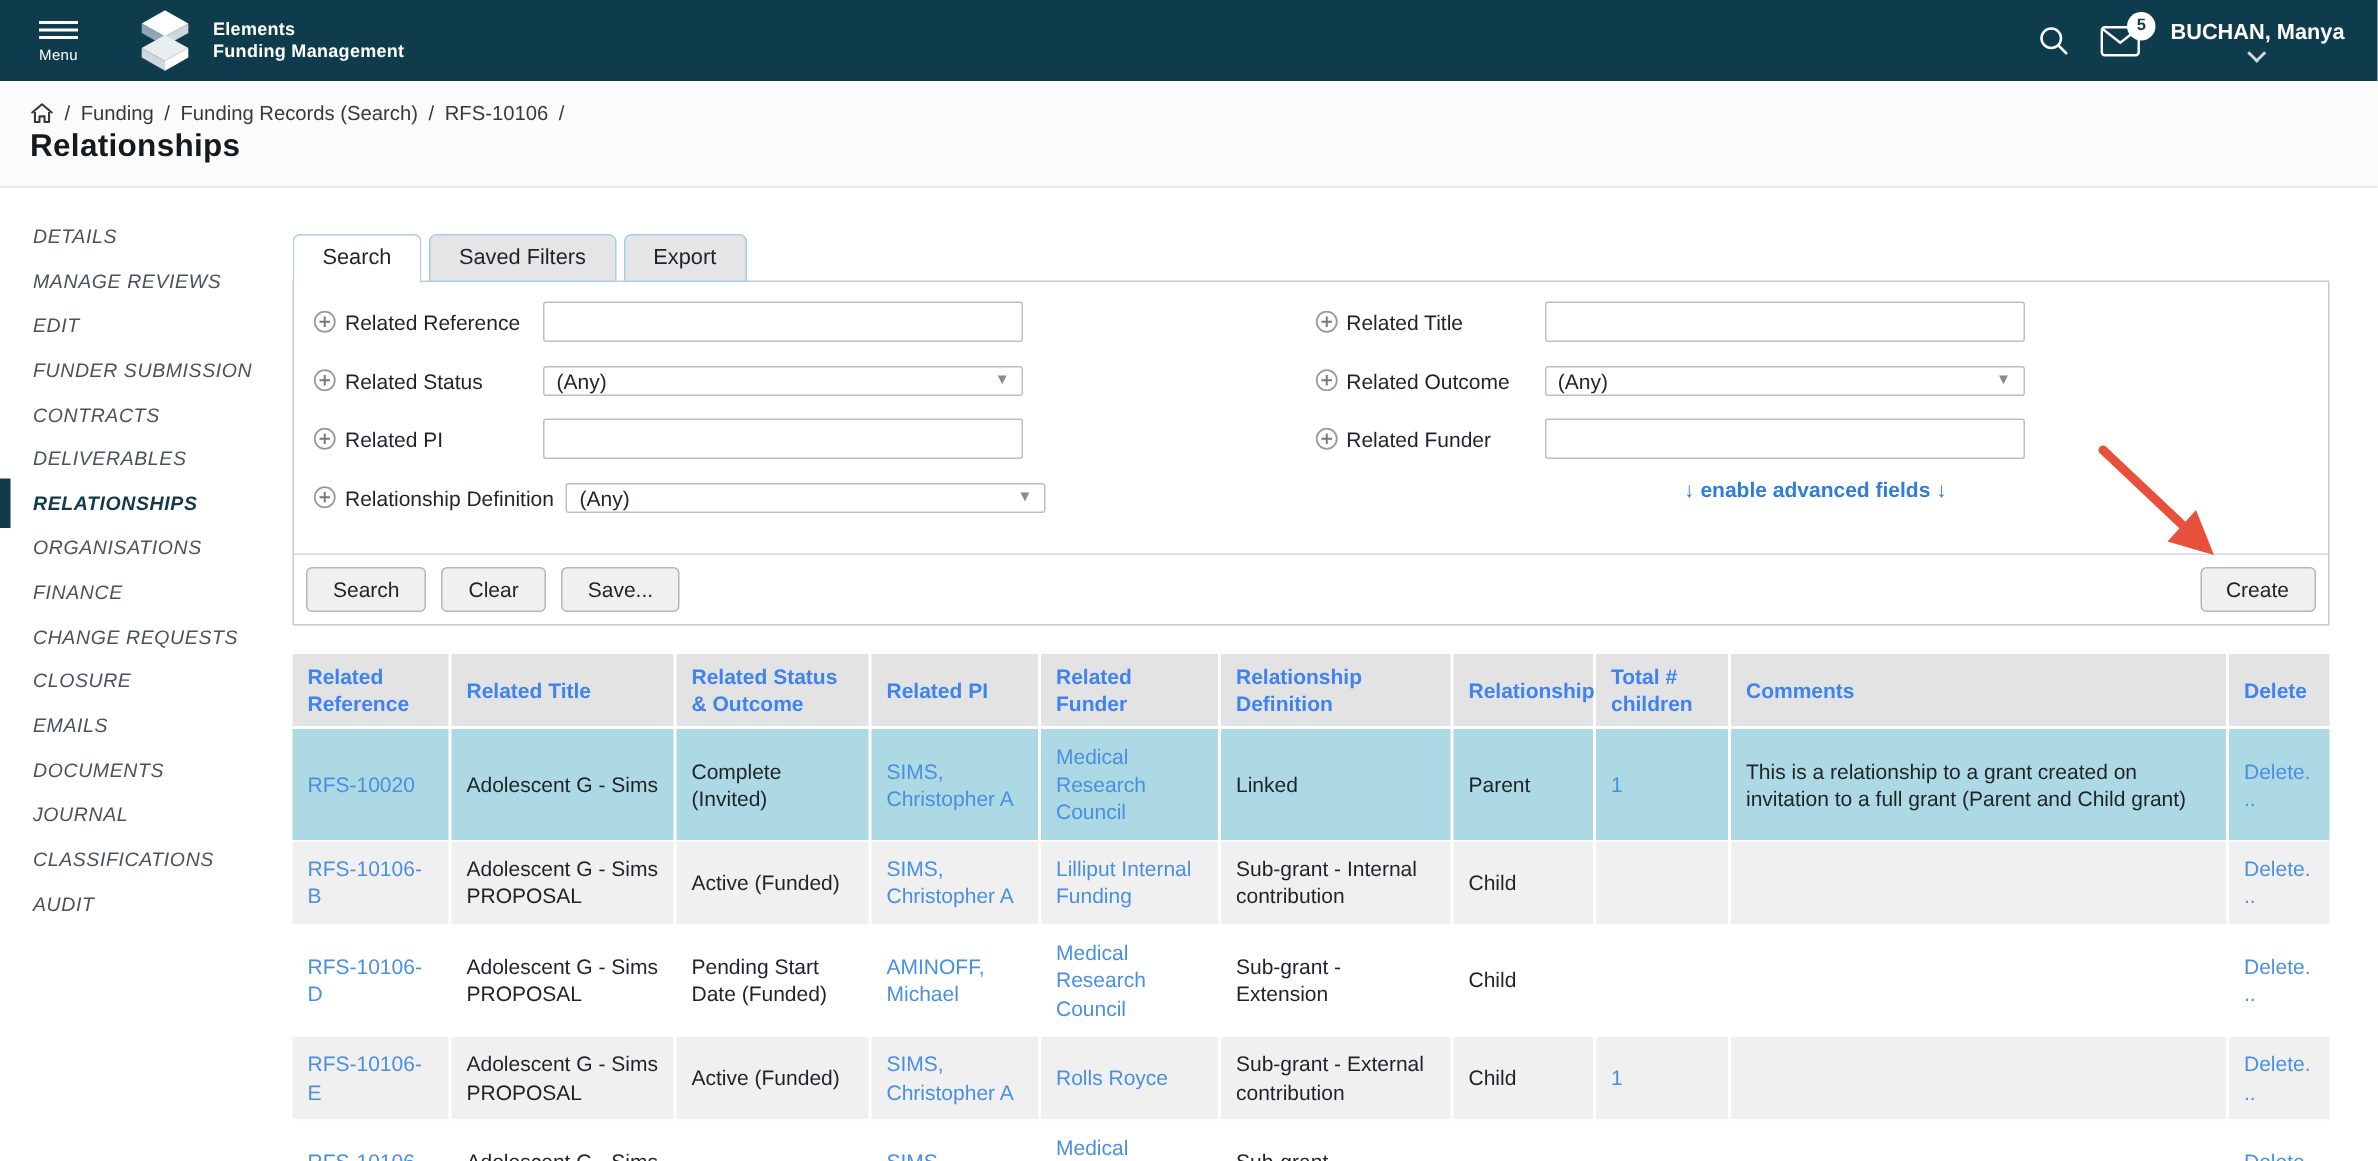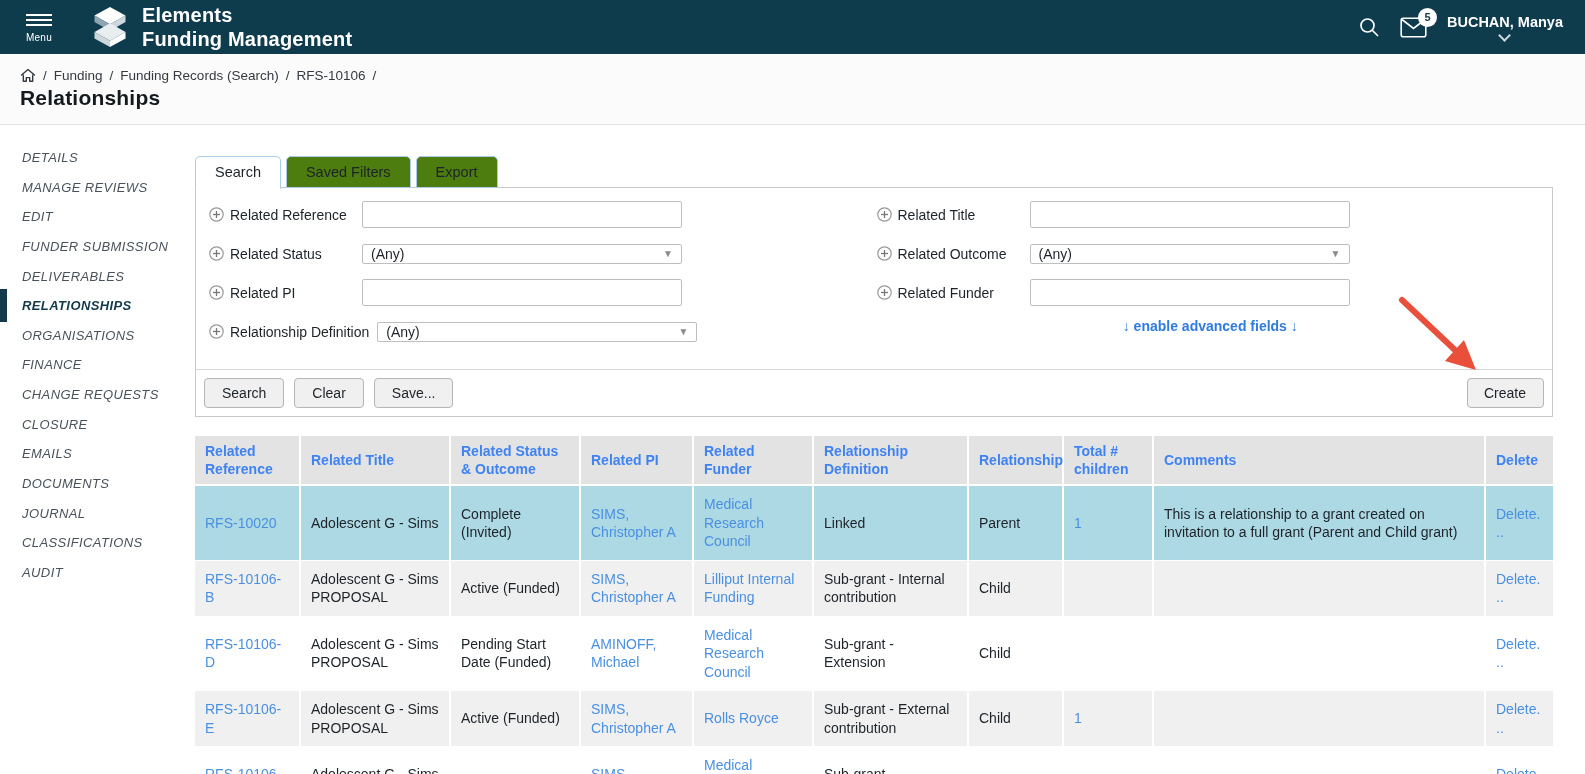--- a/index.html
+++ b/index.html
@@ -7,21 +7,21 @@
               font-family:"Liberation Sans","DejaVu Sans",sans-serif; }
 
   
   .topbar { position:absolute; left:0; top:0; width:1585px; height:54px;
             background:#0e3c4d; display:flex; align-items:center; color:#fff; }
   .menu-btn { width:62px; display:flex; flex-direction:column; align-items:center;
               gap:3px; cursor:pointer; margin-left:8px; }
   .hamburger span { display:block; width:26px; height:2px; background:#fff; margin:3px 0; }
   .menu-label { font-size:10px; color:#fff; letter-spacing:.2px; }
   .brand { display:flex; align-items:center; gap:10px; margin-left:18px; }
-  .brand-text { font-weight:700; line-height:1.22; font-size:20px; letter-spacing:.2px; }
+  .brand-text { font-weight:700; line-height:1.22; font-size:12px; letter-spacing:.2px; }
   .topbar-right { margin-left:auto; display:flex; align-items:center; gap:20px; margin-right:22px; }
   .icon-btn { position:relative; display:flex; align-items:center; cursor:pointer; }
   .badge { position:absolute; top:-9px; right:-10px; min-width:19px; height:19px;
            background:#fff; color:#11384a; border-radius:50%; font-size:11px; font-weight:700;
            display:flex; align-items:center; justify-content:center; }
   .user { display:flex; align-items:center; gap:5px; font-weight:700; font-size:14.5px; cursor:pointer;flex-direction:column; }
   .chev { width:9px; height:9px; border-right:2px solid #cfd8dd; border-bottom:2px solid #cfd8dd;
           transform:rotate(45deg); margin-top:-4px; }
 
   
@@ -37,21 +37,21 @@
   .side-item { position:relative; font-size:13px; letter-spacing:.4px; color:#49525a;
                font-weight:500; padding:8px 0; cursor:pointer; line-height:1.05; }
   .side-item.active { font-weight:700; color:#14394b; }
   .side-item.active::before { content:""; position:absolute; left:-22px; top:-2px;
                width:7px; height:33px; background:#14394b; }
 
   .main { position:absolute; left:195px; top:126px; width:1358px; }
 
   
   .tabs { display:flex; gap:5px; margin-top:30px; position:relative; z-index:2; }
-  .tab { font-size:14.5px; color:#1d2329; background:#4d7c0f; border:1px solid #a9cde8;
+  .tab { font-size:14.5px; color:#1d2329; background:#e5e5e5; border:1px solid #a9cde8;
          border-radius:5px 5px 0 0; padding:7px 19px; cursor:pointer; }
   .tab.active { background:#fff; border-bottom-color:#fff; margin-bottom:-1px; padding-bottom:8px; }
 
   
   .panel { border:1px solid #c9c9c9; margin-top:-1px; position:relative; z-index:1; background:#fff; }
   .form-grid { display:flex; padding:13px 8px 12px 13px; }
   .form-col { width:50%; }
   .field-row { display:flex; align-items:center; margin-bottom:12px; height:27px; }
   .plus-ico { flex:0 0 15px; margin-right:6px; cursor:pointer; }
   .field-label { min-width:132px; font-size:14px; color:#1d2329; white-space:nowrap; padding-right:8px; }
@@ -149,20 +149,21 @@
     <span class="crumb-sep">/</span>
   </div>
   <div class="page-title">Relationships</div>
 </div>
 
 <nav class="sidebar">
   <div class="side-item">DETAILS</div>
   <div class="side-item">MANAGE REVIEWS</div>
   <div class="side-item">EDIT</div>
   <div class="side-item">FUNDER SUBMISSION</div>
+  <div class="side-item">CONTRACTS</div>
   <div class="side-item">DELIVERABLES</div>
   <div class="side-item active">RELATIONSHIPS</div>
   <div class="side-item">ORGANISATIONS</div>
   <div class="side-item">FINANCE</div>
   <div class="side-item">CHANGE REQUESTS</div>
   <div class="side-item">CLOSURE</div>
   <div class="side-item">EMAILS</div>
   <div class="side-item">DOCUMENTS</div>
   <div class="side-item">JOURNAL</div>
   <div class="side-item">CLASSIFICATIONS</div>

